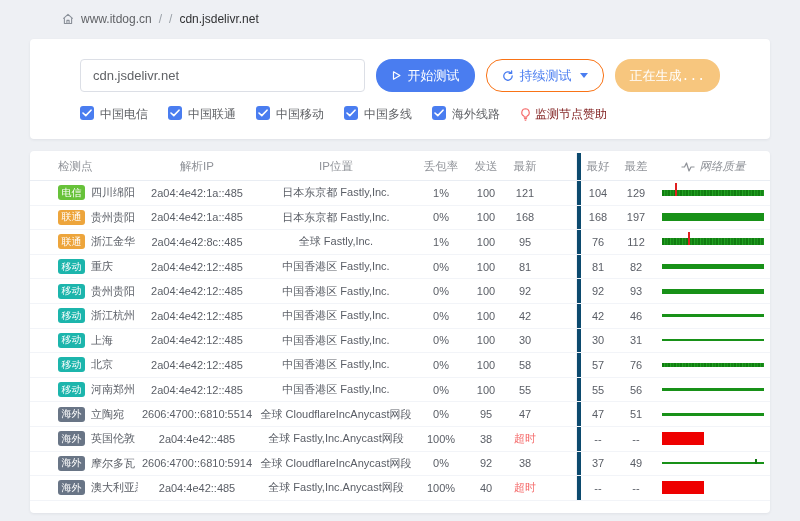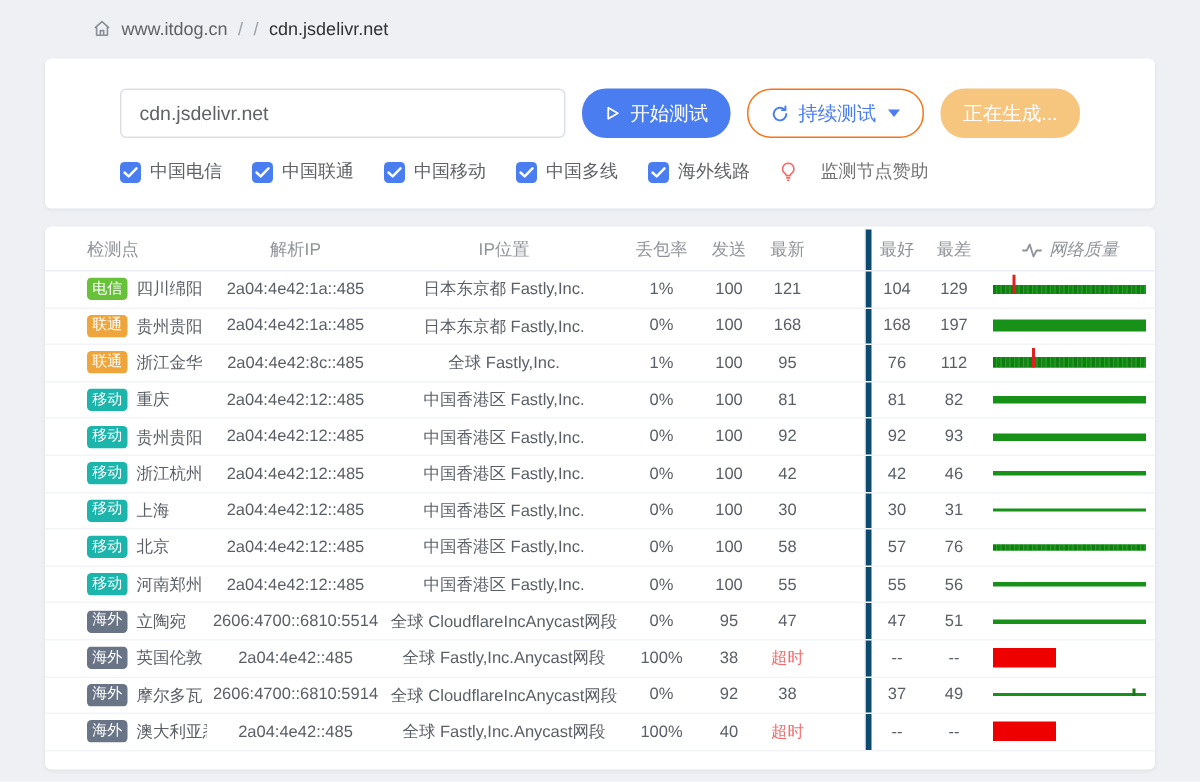--- a/index.html
+++ b/index.html
@@ -35,44 +35,44 @@
     border: 1px solid #dcdfe6; border-radius: 4px;
     padding: 0 12px; font-size: 13px; color: #606266;
     font-family: "Liberation Sans", "DejaVu Sans", sans-serif;
     outline: none;
   }
   .btn {
     height: 33px; border-radius: 16px; border: none;
     font-size: 13px; padding: 0 15px;
     display: inline-flex; align-items: center; gap: 6px;
     cursor: pointer; white-space: nowrap;
-    font-family: Liberation Sans, sans-serif;
+    font-family: Liberation Mono, monospace;
   }
   .btn-start { background: #4a7df0; color: #fff; }
   .btn-cont  { background: #fff; color: #4a7df0; border: 1px solid #f97316; }
   .btn-gen   { background: #f7c67e; color: #fff; cursor: not-allowed; }
   .caret {
     width: 0; height: 0; border-left: 4px solid transparent;
     border-right: 4px solid transparent; border-top: 5px solid #4a7df0;
     display: inline-block; margin-left: 2px;
   }
 
   .isp-row {
     display: flex; align-items: center; gap: 20px;
     margin-top: 14px; font-size: 12px; color: #606266;
   }
-  .isp { display: inline-flex; align-items: center; gap: 6px; cursor: pointer; }
+  .isp { display: inline-flex; align-items: flex-start; gap: 6px; cursor: pointer; }
   .cbx {
     width: 14px; height: 14px; border-radius: 3px;
     background: #4a7df0; display: inline-flex;
     align-items: center; justify-content: center;
   }
   .sponsor {
-    display: inline-flex; align-items: center; gap: 16px;
-    color: #737373; cursor: pointer;
+    display: inline-flex; align-items: center; gap: 4px;
+    color: #7f1d1d; cursor: pointer;
   }
 
   
   .card.tablecard { padding: 2px 0 12px 0; }
   .trow {
     display: grid;
     grid-template-columns: 108px 118px 160px 50px 40px 38px 36px 36px 40px 1fr;
     align-items: center;
     height: 24.6px;
     border-bottom: 1px solid #f2f4f8;

